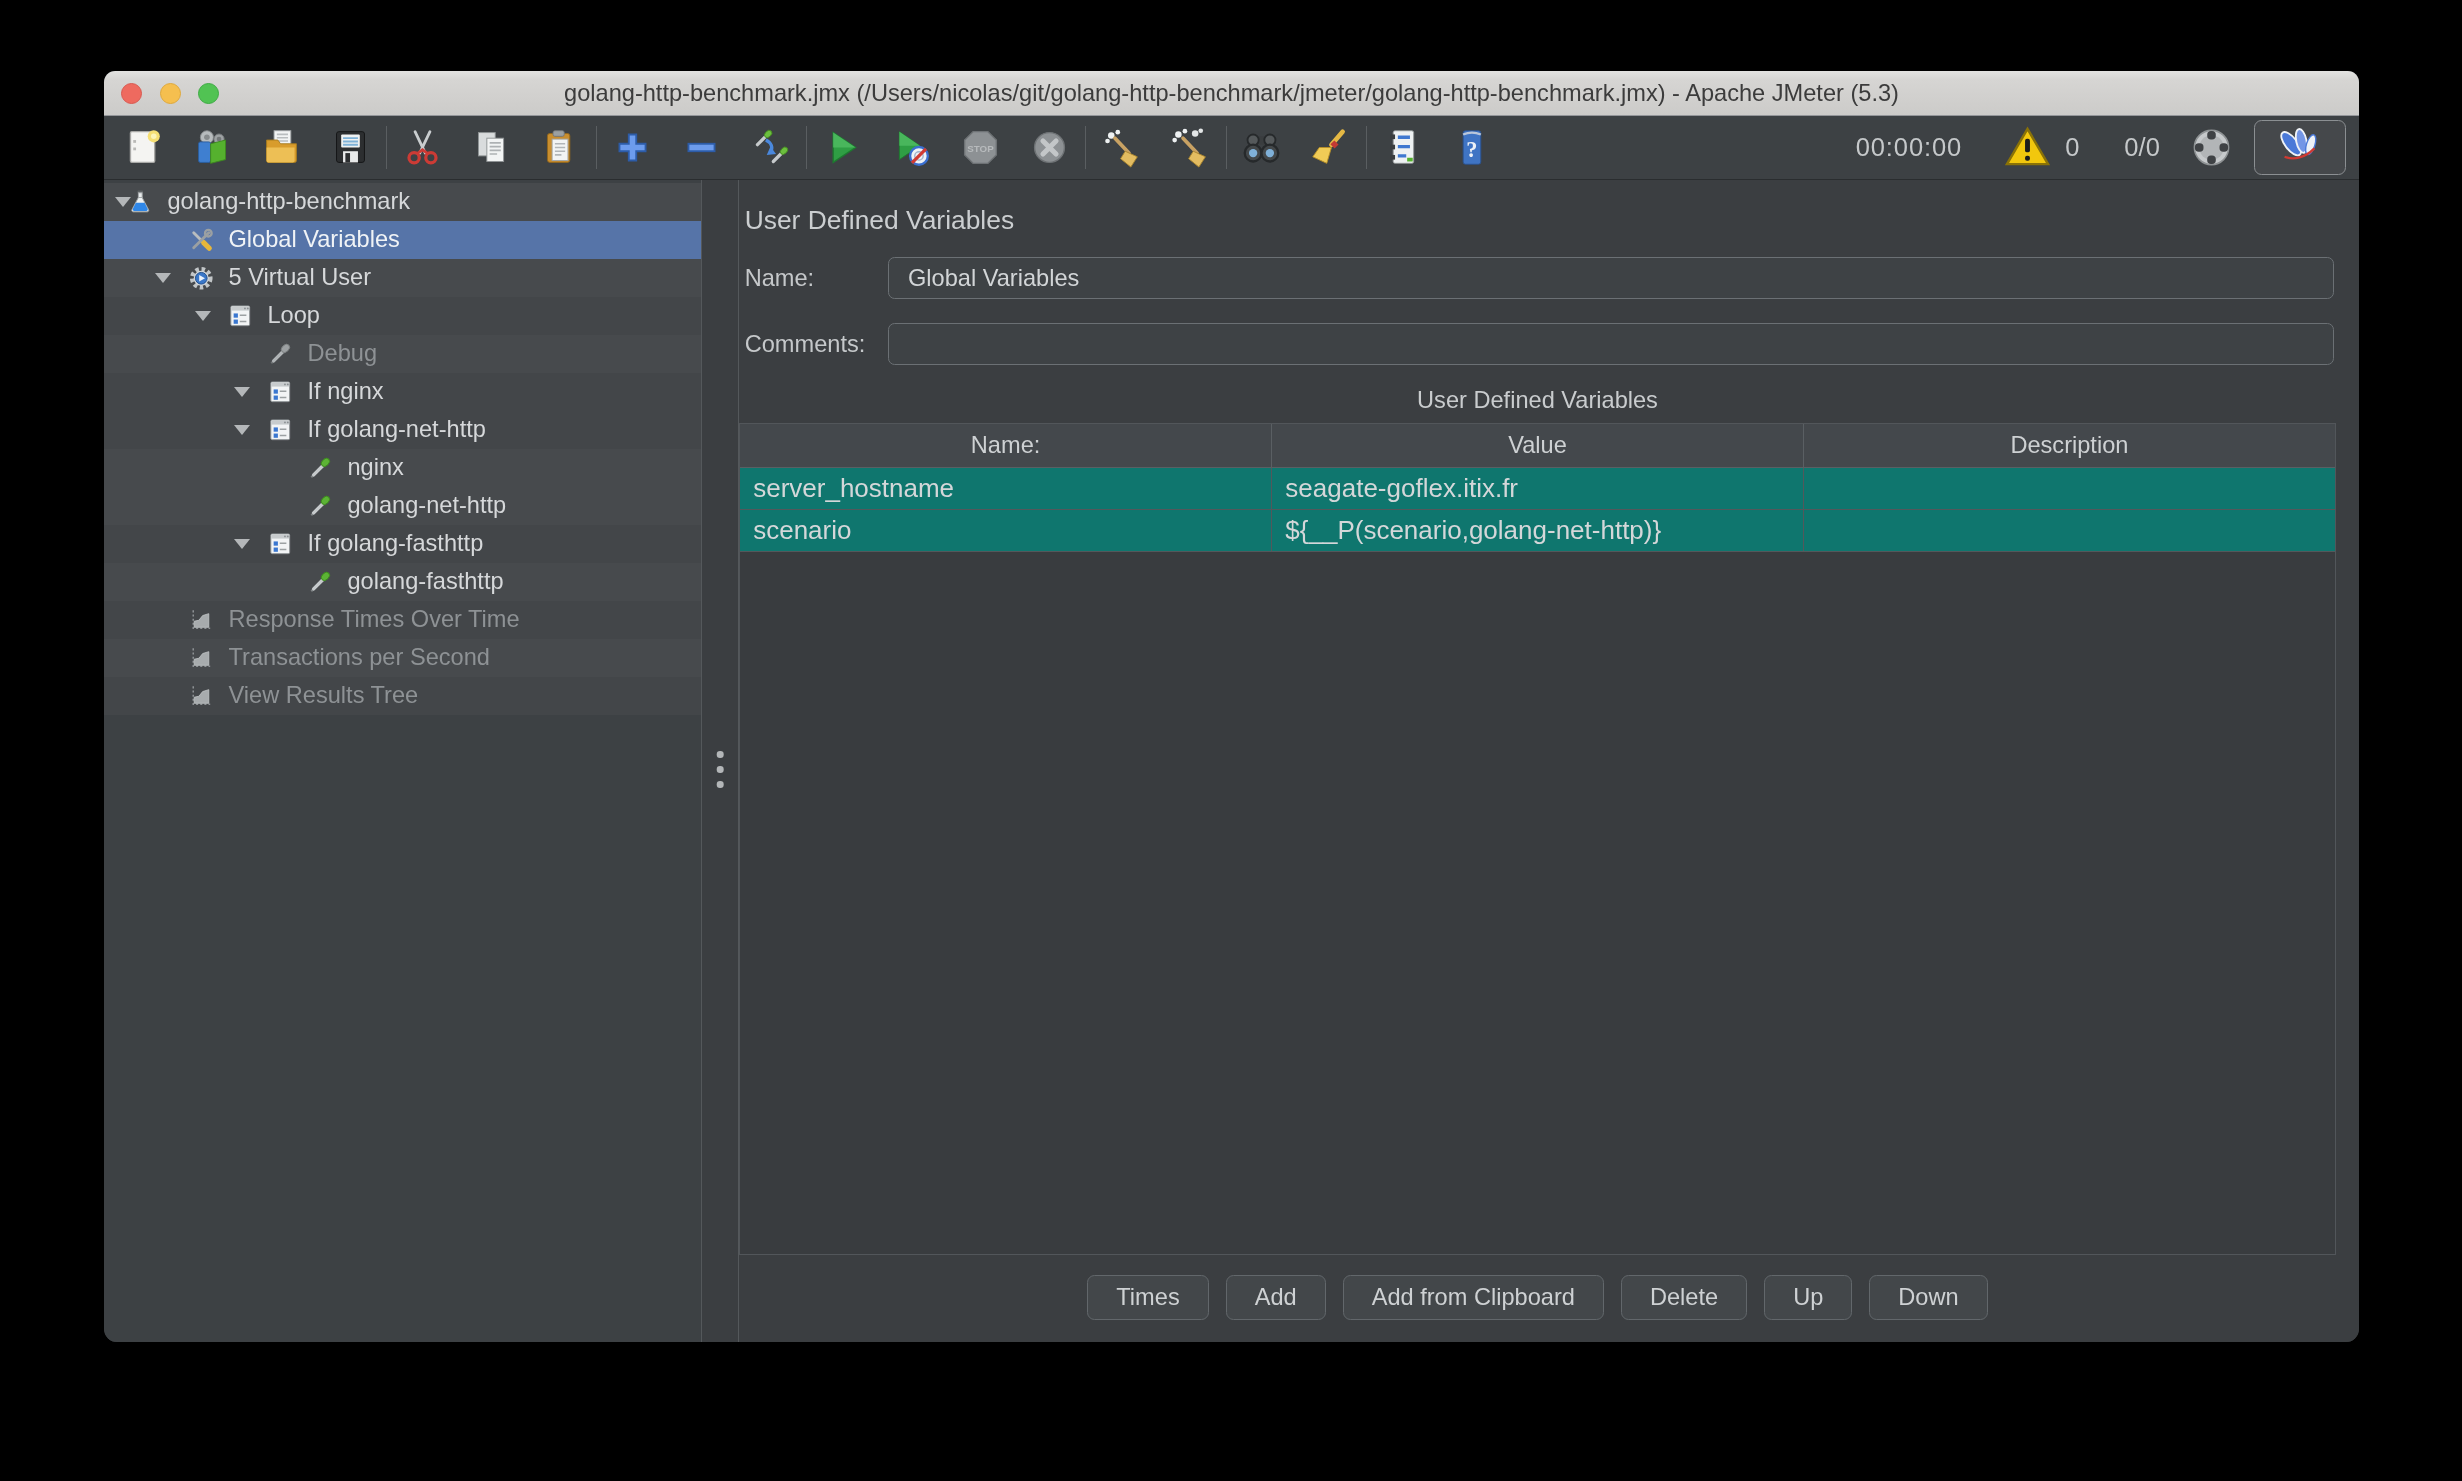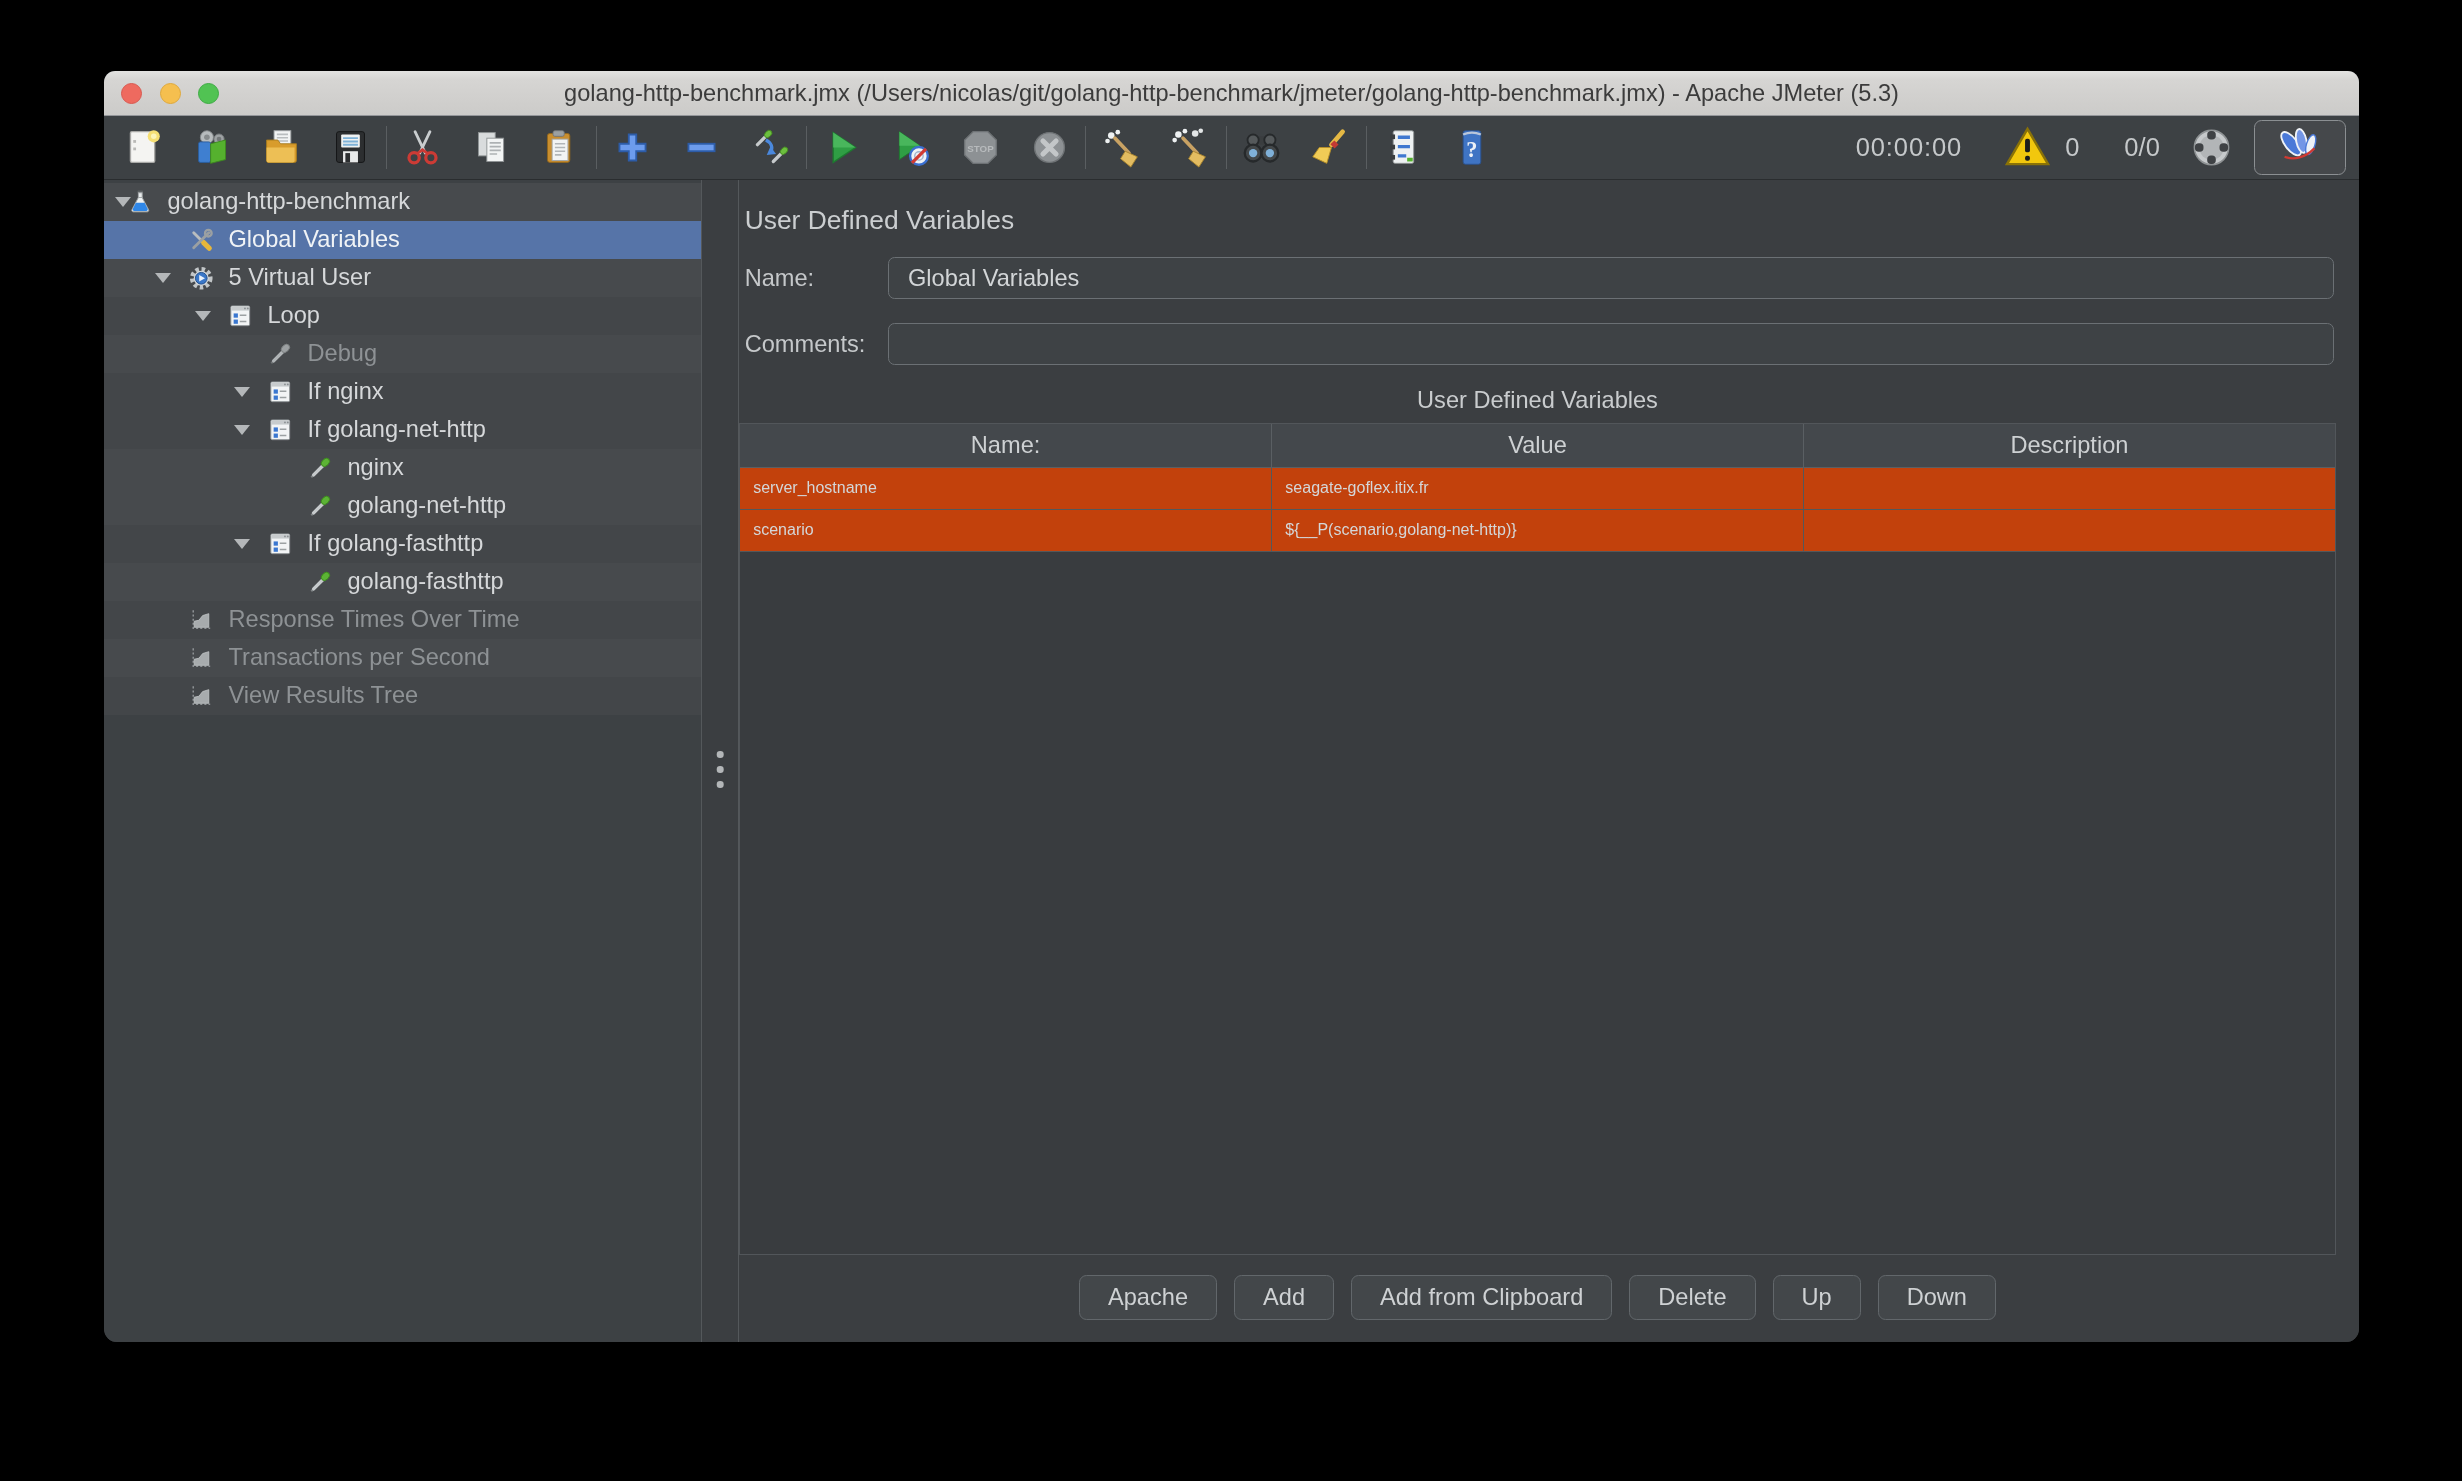--- a/index.html
+++ b/index.html
@@ -74,21 +74,21 @@
   .lbl-comments { top:143px; } .fld-comments { top:143px; }
 
   .table-title { position:absolute; left:0; top:207px; width:1597px; text-align:center;
                  font-size:23.6px; color:#c9ccce; }
   .scrollpane { position:absolute; left:0; top:243px; width:1597px; height:832px;
                 border:0.9px solid #52565a; background:#393c3f; overflow:hidden; }
   .udv-table { width:100%; border-collapse:collapse; table-layout:fixed; }
   .udv-table th { height:43px; background:#44484c; color:#ced1d3; font-weight:400; font-size:23.6px;
                   border-right:0.9px solid #5a5f63; border-bottom:0.9px solid #5a5f63; }
   .udv-table th:last-child { border-right:none; }
-  .udv-table td { height:42px; background:#c2410c; color:#d4d7d9; font-size:16px; padding:0 13.2px;
+  .udv-table td { height:42px; background:#0f766e; color:#d4d7d9; font-size:26px; padding:0 13.2px;
                   border-right:0.9px solid #53585b; border-bottom:0.9px solid #53585b; white-space:nowrap; overflow:hidden; }
   .udv-table td:last-child { border-right:none; }
 
   .btn-row { position:absolute; left:0; bottom:22px; width:1597px; display:flex;
              justify-content:center; gap:17px; }
   .jbtn { height:45px; padding:0 28px; background:#43474a; border:0.9px solid #62676b;
           border-radius:7.5px; color:#ced1d3; font-size:23.6px; display:flex; align-items:center;
           font-family:"Liberation Sans", sans-serif; white-space:nowrap; }
 </style>
 </head>
@@ -524,21 +524,21 @@
               <tr>
                 <td>scenario</td>
                 <td>${__P(scenario,golang-net-http)}</td>
                 <td></td>
               </tr>
             </tbody>
         </table>
       </div>
 
       <div class="btn-row" id="btn-row">
-          <button class="jbtn">Apache</button>
+          <button class="jbtn">Times</button>
           <button class="jbtn">Add</button>
           <button class="jbtn">Add from Clipboard</button>
           <button class="jbtn">Delete</button>
           <button class="jbtn">Up</button>
           <button class="jbtn">Down</button>
         </div>
     </div>
 
   </div>
 </div>

